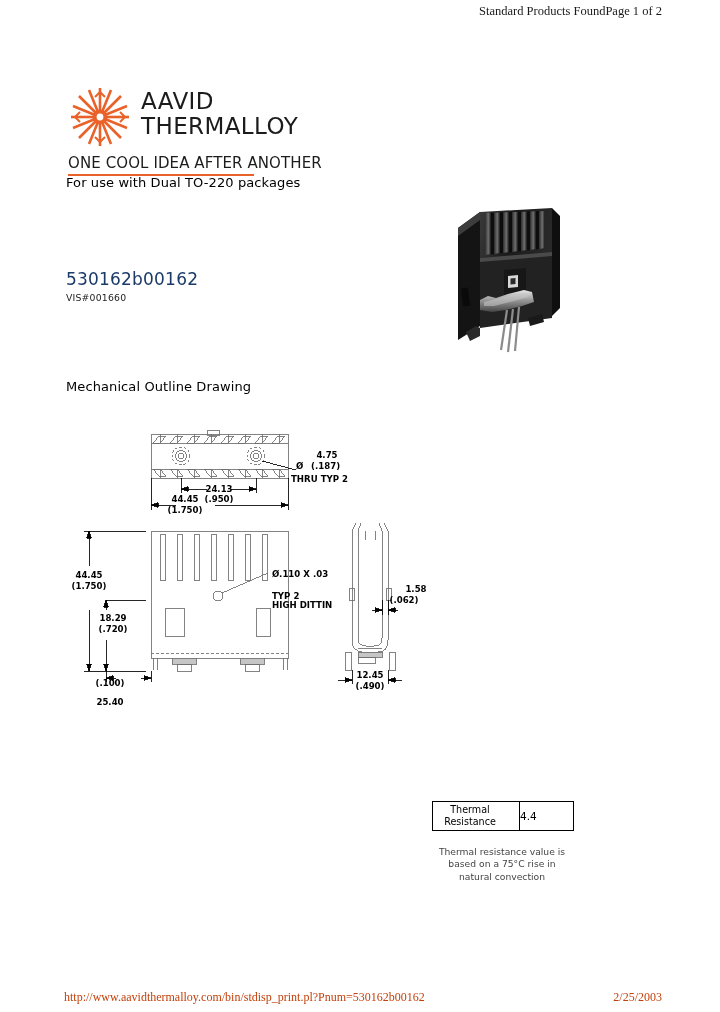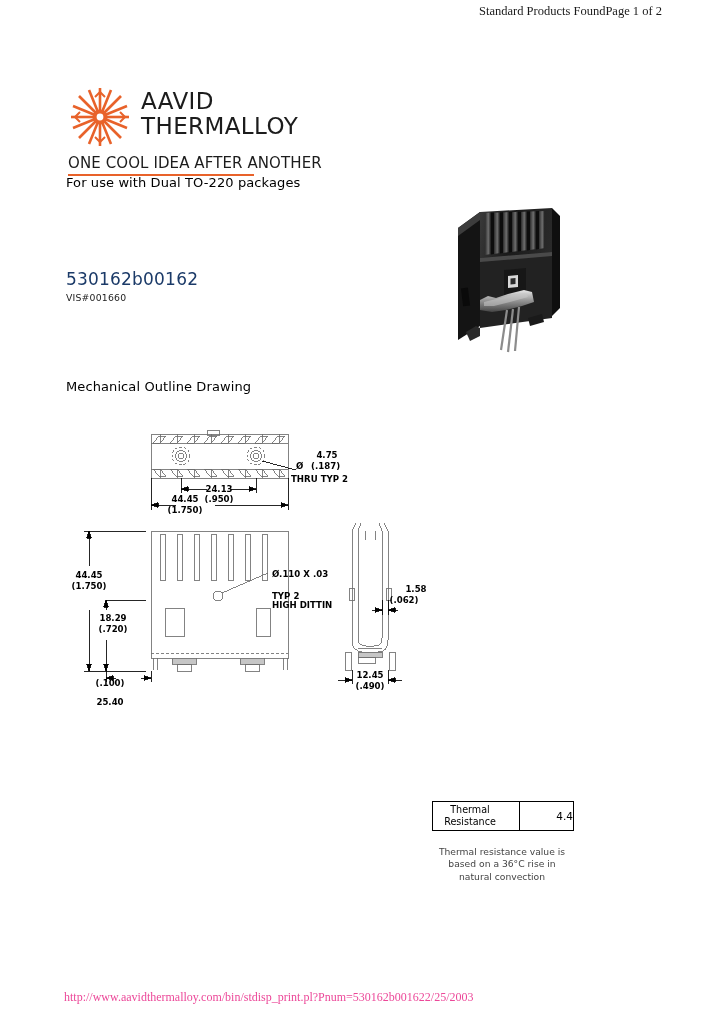--- a/index.html
+++ b/index.html
@@ -144,21 +144,21 @@
     border-right: 1.6px solid #000;
     text-align: center;
     font-family: "DejaVu Sans", sans-serif;
     font-size: 9.6px;
     line-height: 11.6px;
     padding: 2px 12px 3px 0;
     color: #000;
   }
   .tr-value {
     flex: 1;
-    text-align: right;
+    text-align: left;
     font-family: "DejaVu Sans", sans-serif;
     font-size: 10.5px;
     color: #000;
     align-self: center;
     padding: 2px 0;
   }
   .tr-note {
     position: absolute;
     left: 412px;
     top: 846px;
@@ -170,23 +170,24 @@
     color: #444;
   }
 
   
   .ftr {
     position: absolute;
     left: 64px;
     right: 58px;
     top: 990px;
     display: flex;
+    justify-content: space-between;
     font-family: "Liberation Serif", serif;
     font-size: 12px;
-    color: #ec4899;
+    color: #c2410c;
   }
 </style>
 </head>
 <body>
 
 <div class="page">
 
   <div class="hdr">
     <span>Standard Products Found</span>
     <span>Page 1 of 2</span>
@@ -507,21 +508,21 @@
 
   <div class="tr-table">
     <div class="tr-label">
       <div>Thermal</div>
       <div>Resistance</div>
     </div>
     <div class="tr-value">4.4</div>
   </div>
   <div class="tr-note">
     <div>Thermal resistance value is</div>
-    <div>based on a 36°C rise in</div>
+    <div>based on a 75°C rise in</div>
     <div>natural convection</div>
   </div>
 
   <div class="ftr">
     <span>http://www.aavidthermalloy.com/bin/stdisp_print.pl?Pnum=530162b00162</span>
     <span>2/25/2003</span>
   </div>
 
 </div>
 

